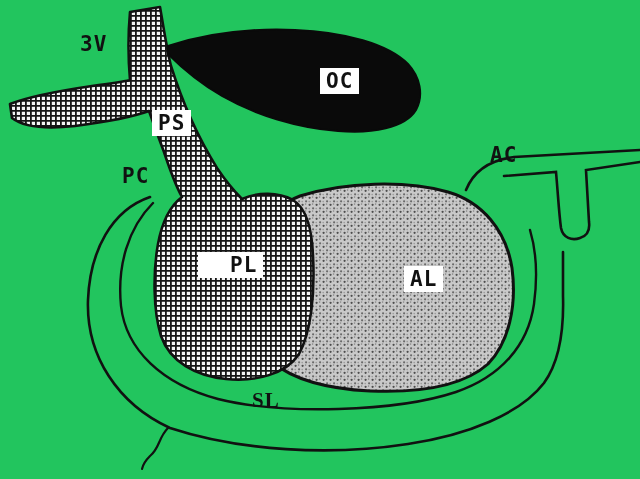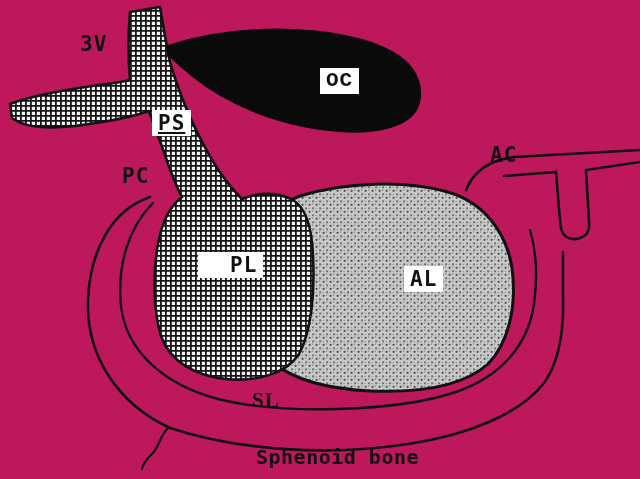--- a/index.html
+++ b/index.html
@@ -1,19 +1,19 @@
 <!DOCTYPE html>
 <html><head>
 <meta charset="utf-8">
 <style>
   html,body{margin:0;padding:0;background:#ffffff;}
   .stage{
     position:relative;
     width:640px;height:479px;
-    background:#be185d;
+    background:#22c55e;
     overflow:hidden;
     font-family:"DejaVu Sans Mono","Liberation Mono",monospace;
   }
   .stage svg{position:absolute;left:0;top:0;}
   .lbl{
     position:absolute;
     color:#111;
     font-weight:bold;
     font-size:21px;
     letter-spacing:1px;
@@ -70,23 +70,22 @@
   </svg>
 
   <div class="lbl" style="left:80px;top:32px;">3V</div>
 
   <div class="lbl" style="left:122px;top:164px;">PC</div>
 
   <div class="lbl" style="left:470px;top:143px;margin-left:20px;">AC</div>
 
   <div class="lbl" style="left:252px;top:388px;font-family:Liberation Serif, serif;">SL</div>
 
-  <div class="lbl caption" style="left:256px;top:445px;">Sphenoid bone</div>
 
-  <div class="lbl boxed" style="left:152px;top:110px;text-decoration:underline;">PS</div>
+  <div class="lbl boxed" style="left:152px;top:110px;">PS</div>
 
-  <div class="lbl boxed" style="left:320px;top:68px;font-family:Liberation Mono, monospace;">OC</div>
+  <div class="lbl boxed" style="left:320px;top:68px;">OC</div>
 
   <div class="lbl boxed" style="left:198px;top:252px;padding-left:32px;">PL</div>
 
   <div class="lbl boxed" style="left:364px;top:266px;margin-left:40px;">AL</div>
 
 </div>
 
 </body></html>

